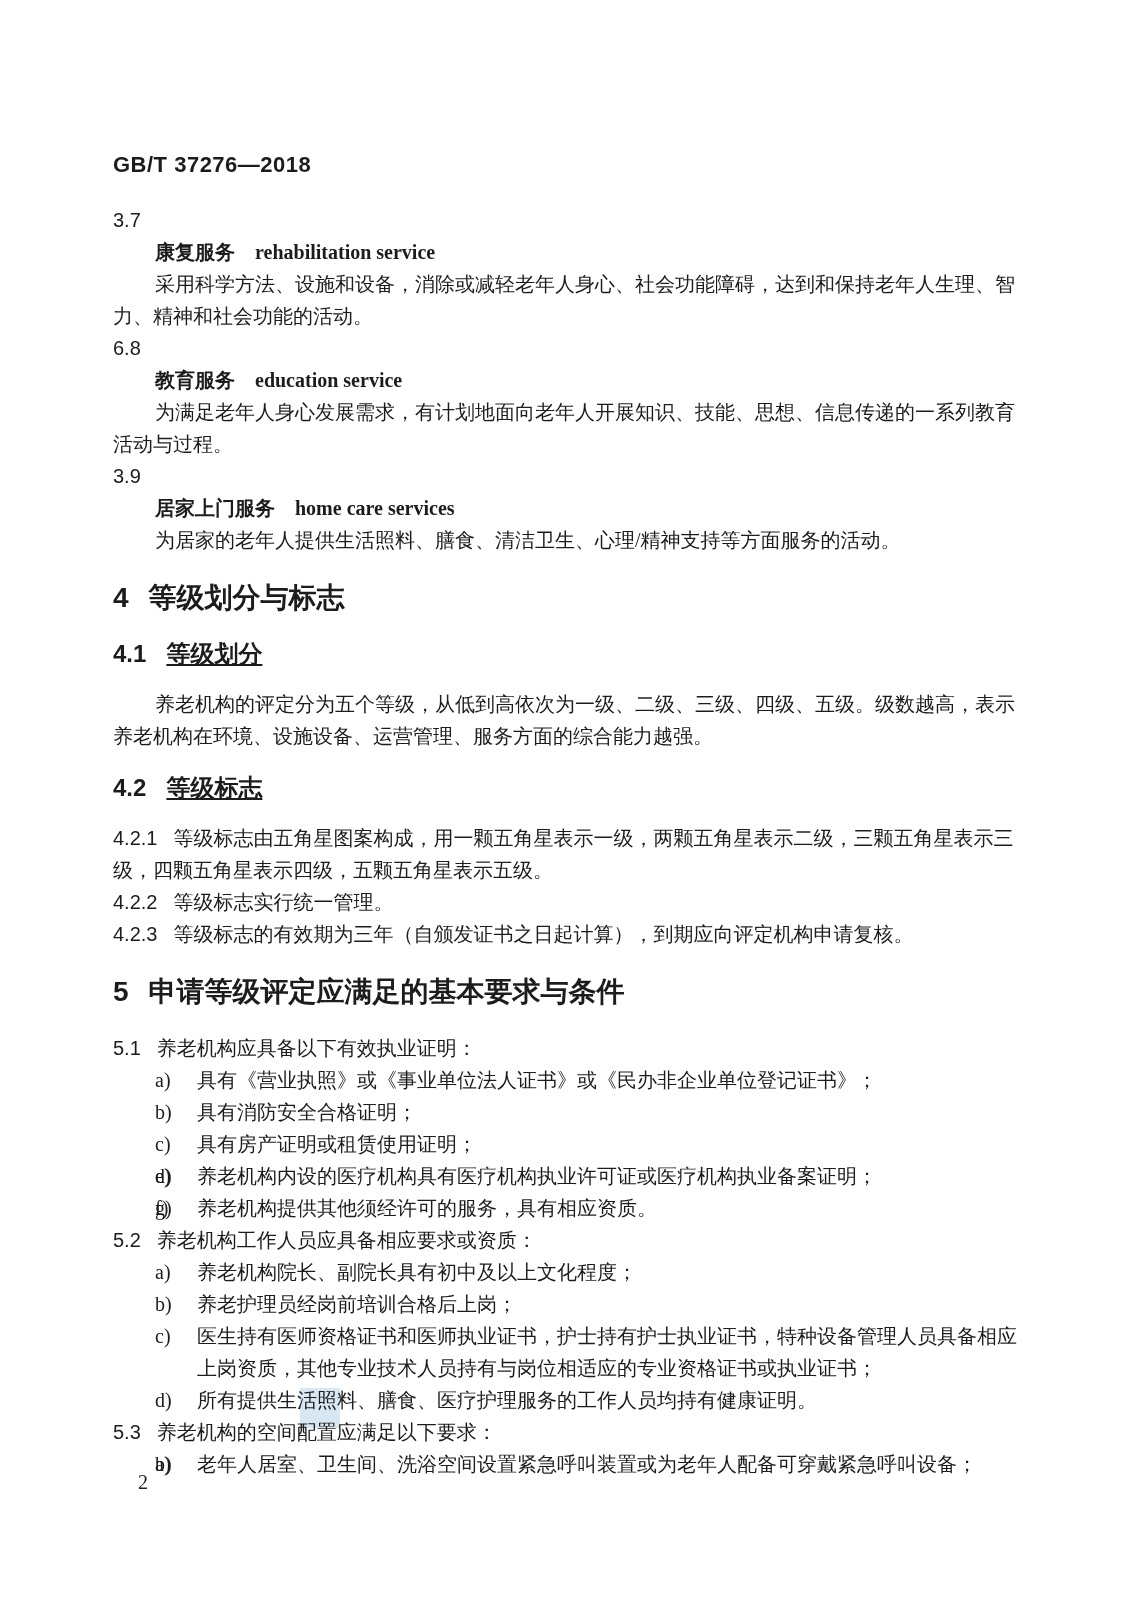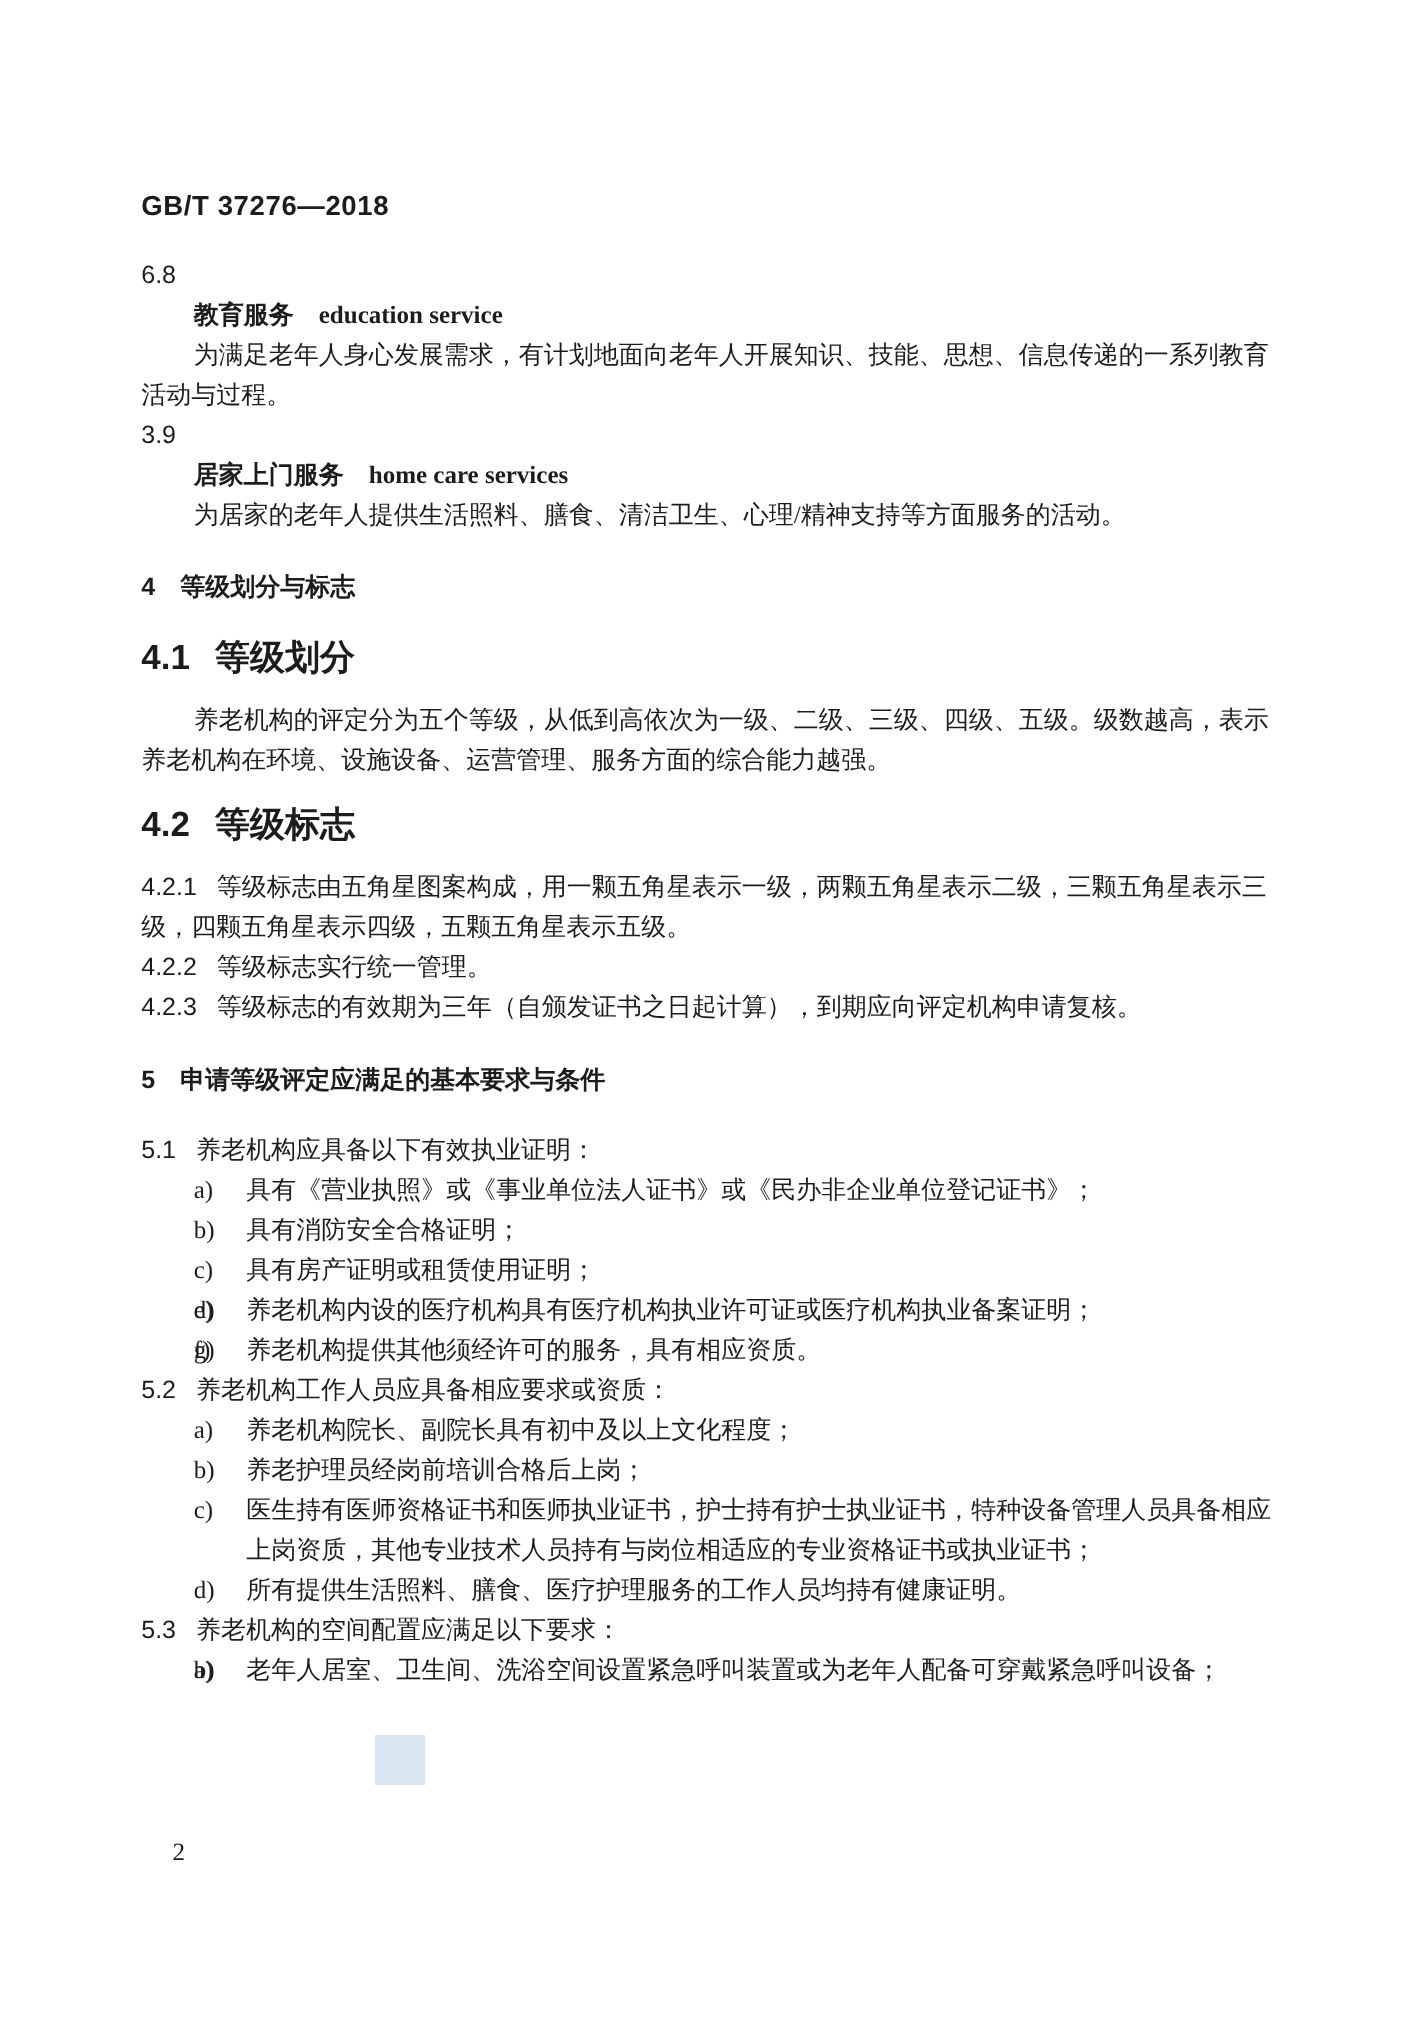--- a/index.html
+++ b/index.html
@@ -28,28 +28,29 @@
   .term-num { font-family: "Liberation Sans", sans-serif; font-size: 20px; line-height: 32px; }
   .term-title { font-weight: bold; padding-left: 42px; line-height: 32px; }
   .term-title .zh { font-family: "Liberation Sans", sans-serif; }
   .term-title .en { font-family: "Liberation Serif", serif; margin-left: 20px; }
 
   .para { margin: 0; text-indent: 42px; }
 
   .h1 {
     font-family: "Liberation Sans", sans-serif;
     font-weight: bold;
-    font-size: 20px;
+    font-size: 28px;
     margin: 26px 0 24px 0;
   }
   .h2 {
     font-family: "Liberation Sans", sans-serif;
     font-weight: bold;
-    font-size: 28px;
+    font-size: 24px;
     margin: 20px 0 18px 0;
+    text-decoration: underline;
   }
   .hnum { display: inline-block; margin-right: 20px; }
 
   .clause { margin: 0; }
   .cnum { font-family: "Liberation Sans", sans-serif; margin-right: 16px; }
 
   .li { position: relative; padding-left: 84px; }
   .li .label { position: absolute; left: 42px; top: 0; }
 
   .page-number {
@@ -73,20 +74,27 @@
 </style>
 </head>
 <body>
 
 <div class="page">
   <div class="watermark"></div>
 
   <div class="content">
     <div class="doc-number">GB/T 37276—2018</div>
 
+    <div>
+      <div class="term-num">3.7</div>
+      <div class="term-title">
+        <span class="zh">康复服务</span><span class="en">rehabilitation service</span>
+      </div>
+      <p class="para">采用科学方法、设施和设备，消除或减轻老年人身心、社会功能障碍，达到和保持老年人生理、智力、精神和社会功能的活动。</p>
+    </div>
 
     <div>
       <div class="term-num">6.8</div>
       <div class="term-title">
         <span class="zh">教育服务</span><span class="en">education service</span>
       </div>
       <p class="para">为满足老年人身心发展需求，有计划地面向老年人开展知识、技能、思想、信息传递的一系列教育活动与过程。</p>
     </div>
 
     <div>

